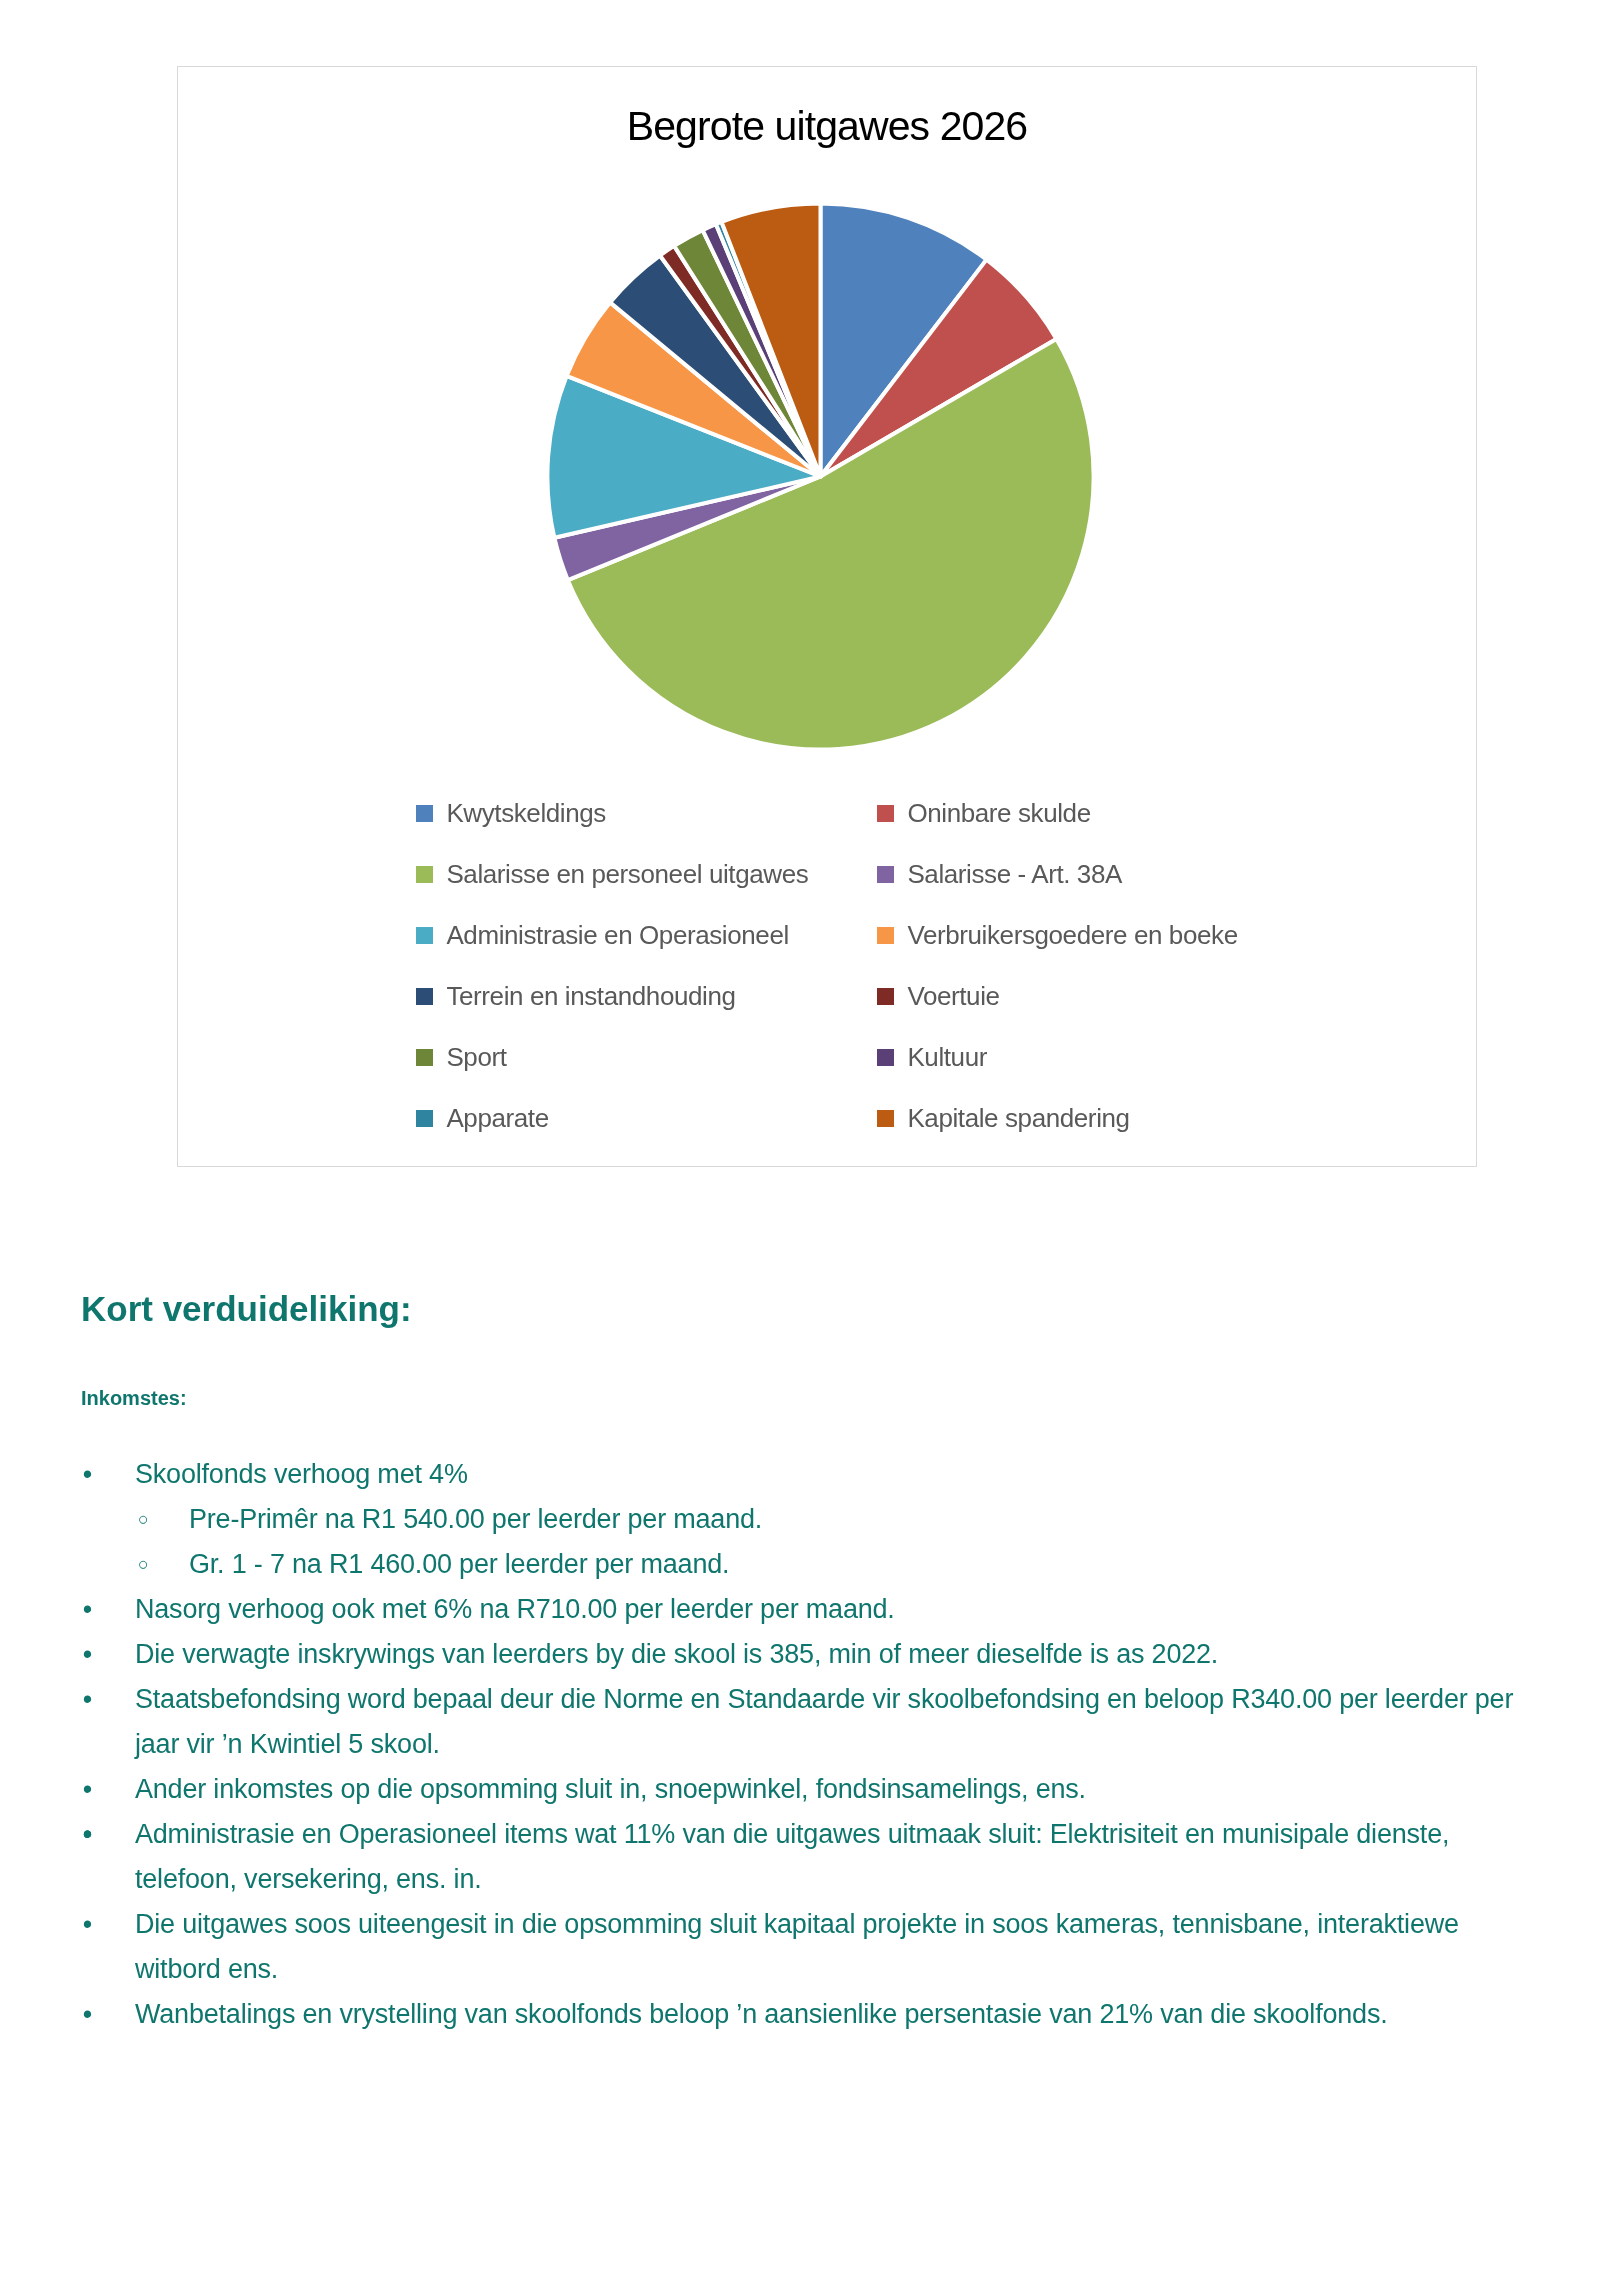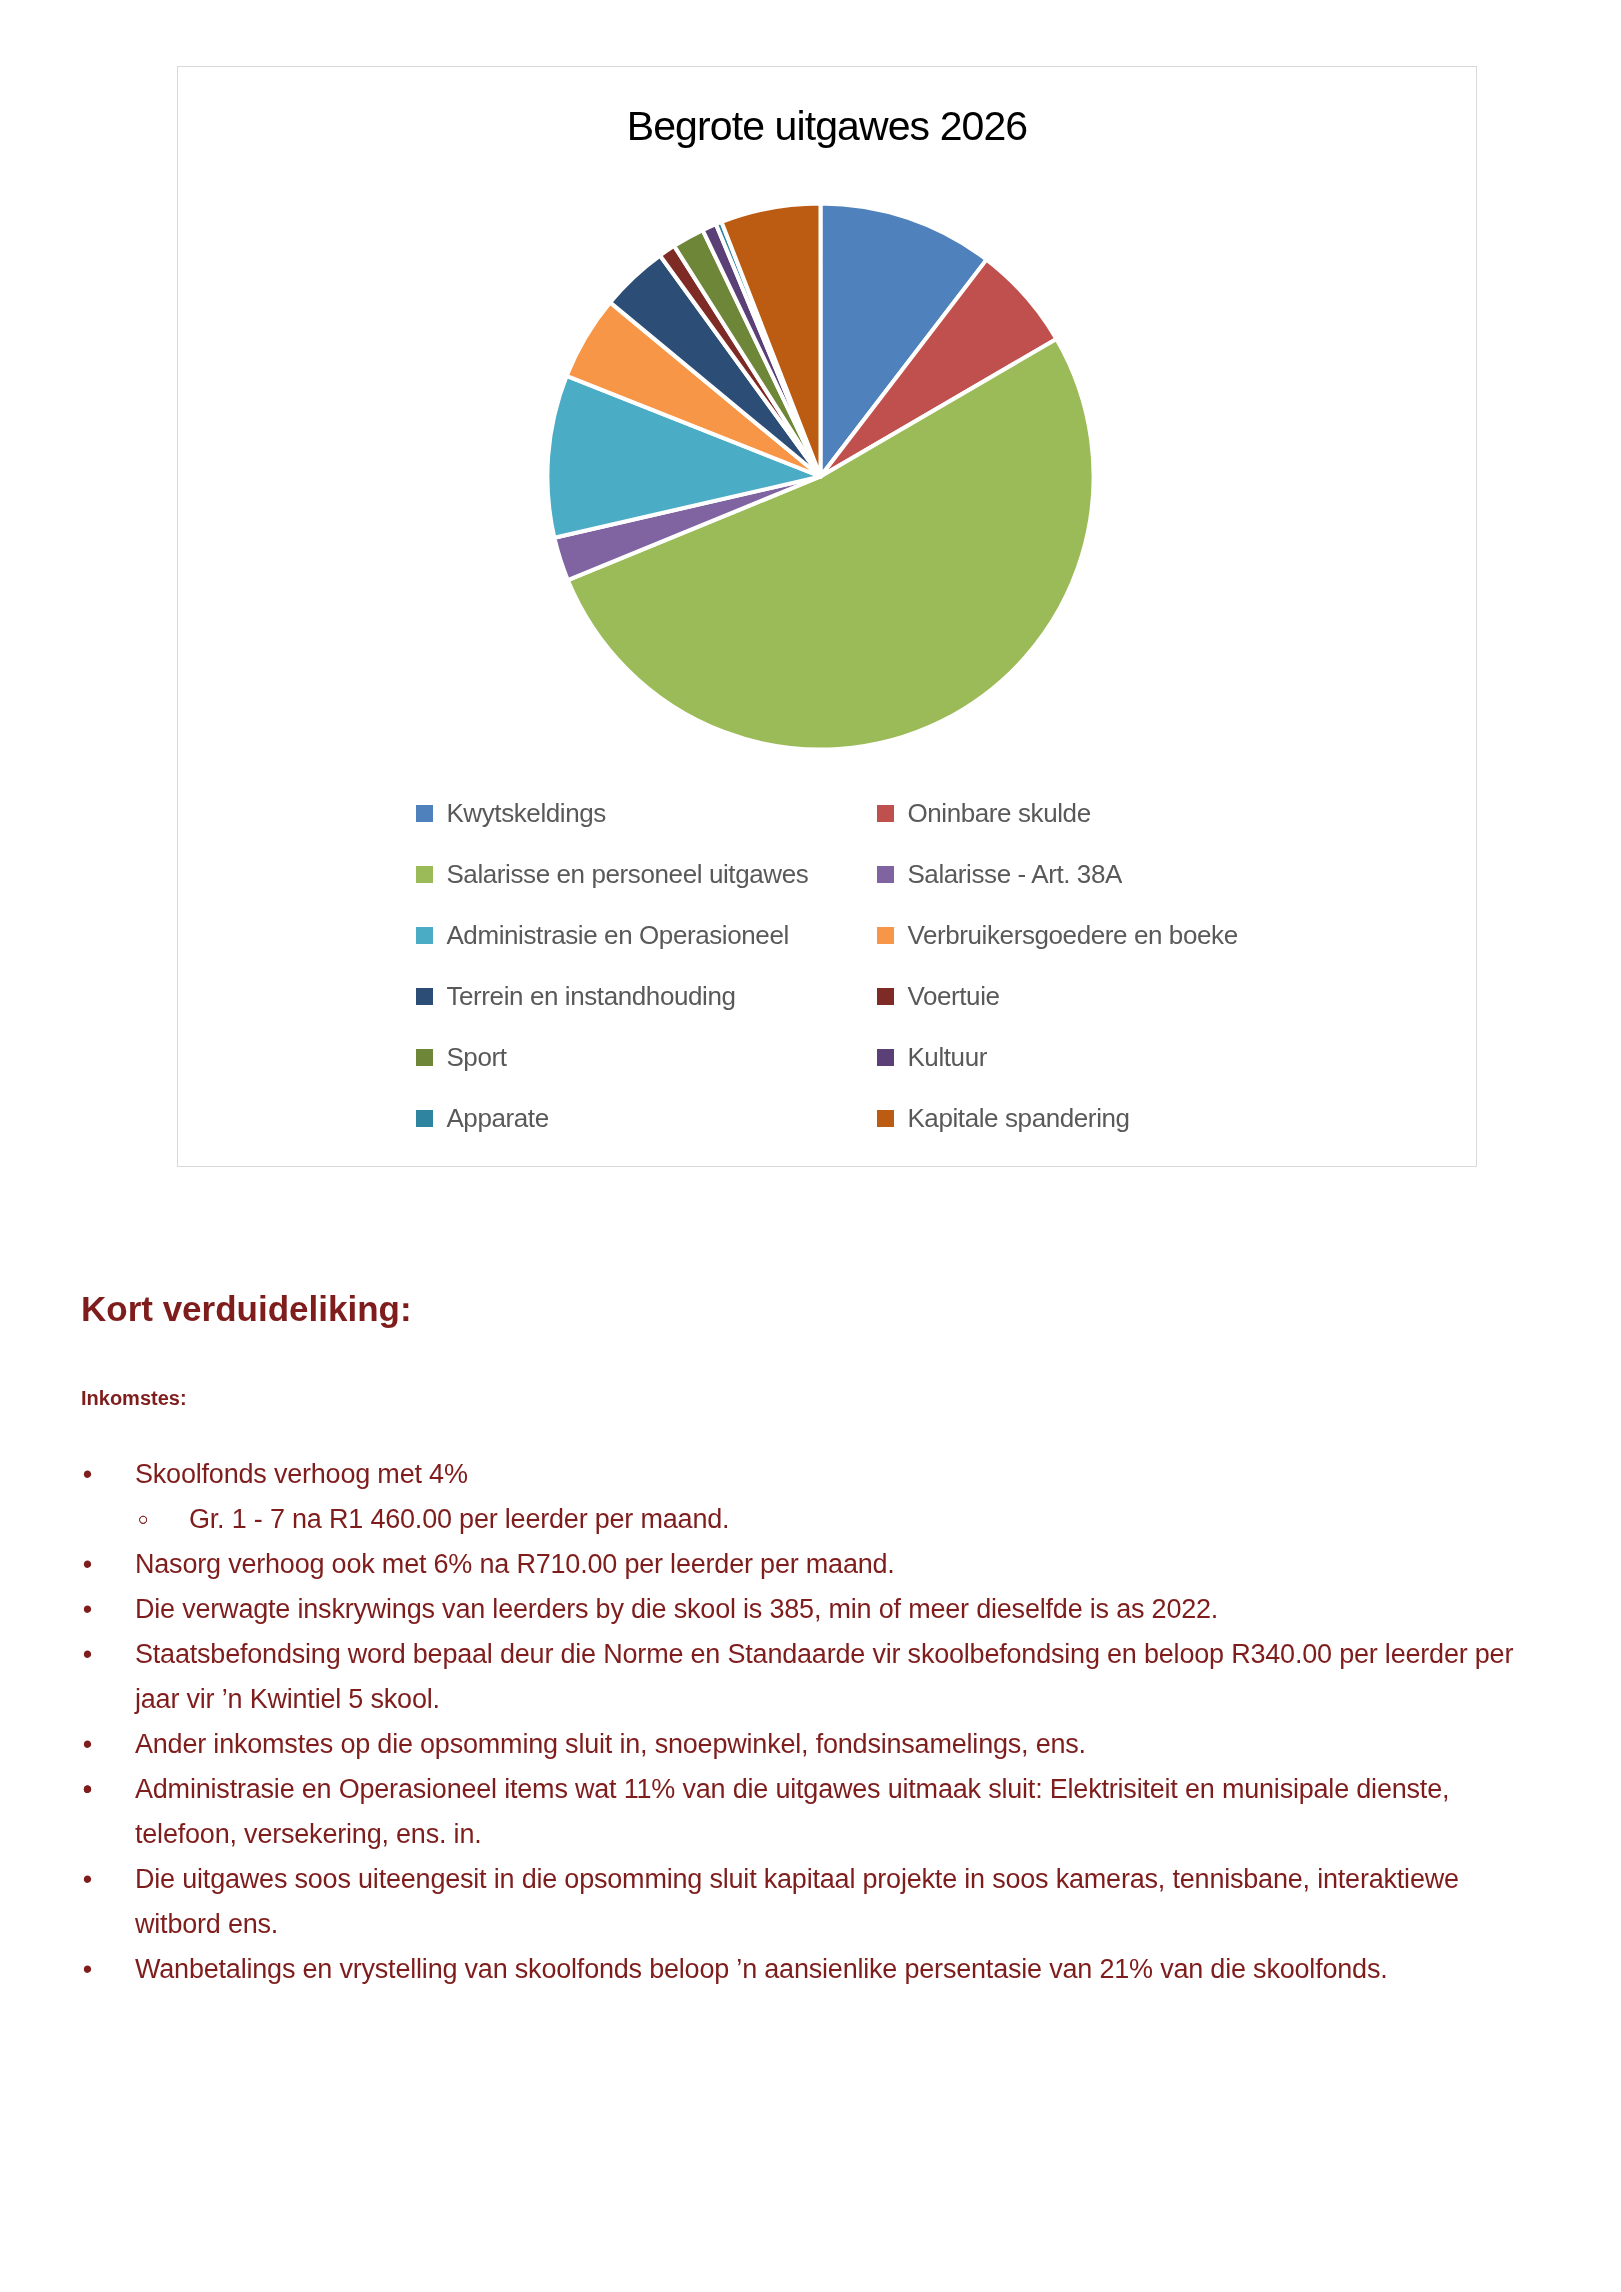--- a/index.html
+++ b/index.html
@@ -25,21 +25,21 @@
   .legend{
     position:absolute;left:202px;top:716px;
     display:grid;grid-template-columns:461px auto;grid-auto-rows:61px;
     align-items:center;
   }
   .legend-item{display:flex;align-items:center;padding-left:36px;}
   .legend-swatch{width:17px;height:17px;flex:0 0 17px;margin-right:13.4px;}
   .legend-label{font-size:26px;color:#595959;letter-spacing:-0.4px;white-space:nowrap;}
 
   
-  .doc{position:absolute;left:81px;top:1288px;width:1469px;color:#7f1d1d;}
+  .doc{position:absolute;left:81px;top:1288px;width:1469px;color:#0f766e;}
   .doc-title{margin:0 0 54px 0;font-size:35px;line-height:41px;font-weight:700;}
   .section-heading{margin:21.5px 0 39px 0;font-size:20px;line-height:30px;font-weight:700;}
   .li{position:relative;padding-left:54px;font-size:27px;line-height:45px;letter-spacing:-0.2px;}
   .li .marker{position:absolute;left:1.8px;top:0;}
   .li.sub{padding-left:108px;}
   .li.sub .marker{left:57px;font-size:18px;}
 </style>
 </head>
 <body>
 
@@ -111,21 +111,21 @@
           <span class="legend-label">Kapitale spandering</span>
         </div>
       </div>
   </section>
 
   <section class="doc">
     <h2 class="doc-title">Kort verduideliking:</h2>
     <div id="doc-sections">
         <h3 class="section-heading">Inkomstes:</h3>
         <div class="li"><span class="marker">•</span><span>Skoolfonds verhoog met 4%</span></div>
-        <div class="li sub"><span class="marker">○</span></div>
+        <div class="li sub"><span class="marker">○</span><span>Pre-Primêr na R1 540.00 per leerder per maand.</span></div>
         <div class="li sub"><span class="marker">○</span><span>Gr. 1 - 7 na R1 460.00 per leerder per maand.</span></div>
         <div class="li"><span class="marker">•</span><span>Nasorg verhoog ook met 6% na R710.00 per leerder per maand.</span></div>
         <div class="li"><span class="marker">•</span><span>Die verwagte inskrywings van leerders by die skool is 385, min of meer dieselfde is as 2022.</span></div>
         <div class="li"><span class="marker">•</span><span>Staatsbefondsing word bepaal deur die Norme en Standaarde vir skoolbefondsing en beloop R340.00 per leerder per jaar vir ’n Kwintiel 5 skool.</span></div>
         <div class="li"><span class="marker">•</span><span>Ander inkomstes op die opsomming sluit in, snoepwinkel, fondsinsamelings, ens.</span></div>
         <div class="li"><span class="marker">•</span></div>
         <div class="li"><span class="marker">•</span></div>
         <div class="li"><span class="marker">•</span><span>Administrasie en Operasioneel items wat 11% van die uitgawes uitmaak sluit: Elektrisiteit en munisipale dienste, telefoon, versekering, ens. in.</span></div>
         <div class="li"><span class="marker">•</span><span>Die uitgawes soos uiteengesit in die opsomming sluit kapitaal projekte in soos kameras, tennisbane, interaktiewe witbord ens.</span></div>
         <div class="li"><span class="marker">•</span><span>Wanbetalings en vrystelling van skoolfonds beloop ’n aansienlike persentasie van 21% van die skoolfonds.</span></div>

